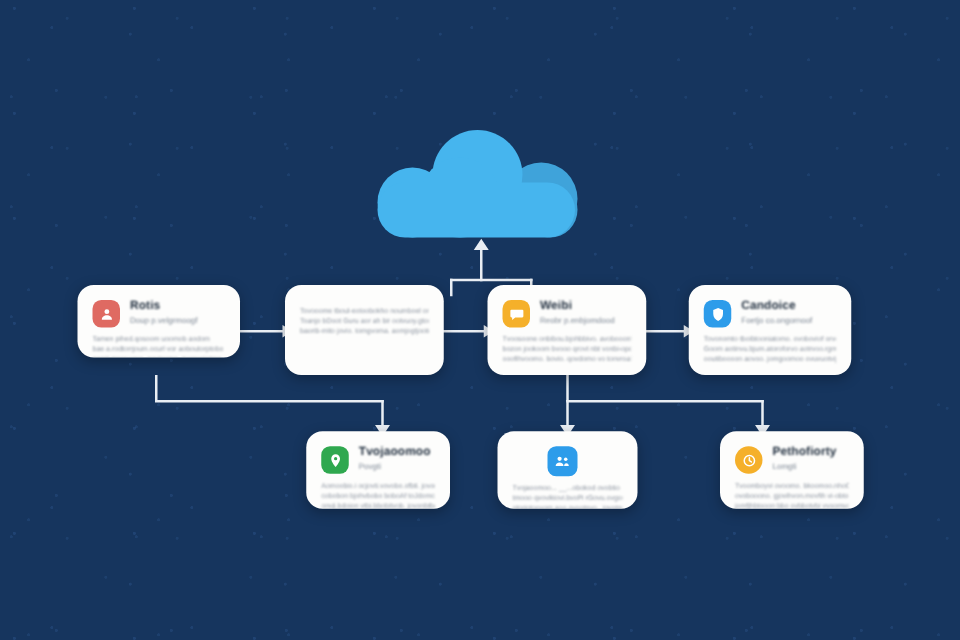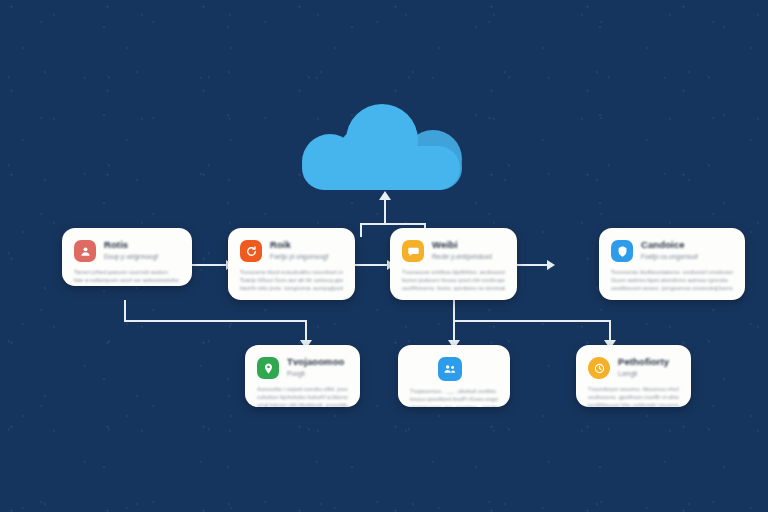--- a/index.html
+++ b/index.html
@@ -191,32 +191,20 @@
       </div>
     </div>
     <div class="card-body">
       <div>Tamen pihed.qosoom uoomob  aodom</div>
       <div>bae a.rodtorrjoum.ocurl vor aoboutorptobo</div>
       <div>gomji moor.yovo. qovigoma. zuonvejotma.</div>
     </div>
   </div>
 
   <div class="card" style="left:228px; top:228px; width:127px; height:72px;">
-    <div class="card-head">
-      <div class="card-icon" style="background:#EF5A1F;">
-        <svg width="13" height="13" viewBox="0 0 24 24" fill="none" stroke="#ffffff" stroke-width="2.6" stroke-linecap="round" aria-hidden="true">
-          <path d="M19 12a7 7 0 1 1-2.4-5.3"></path>
-          <path d="M18.4 3.6v3.9h-3.9"></path>
-        </svg>
-      </div>
-      <div class="head-text">
-        <div class="card-title">Roik</div>
-        <div class="card-sub">Fvetjo pi ongornoogf</div>
-      </div>
-    </div>
     <div class="card-body">
       <div>Tovooome tboul-eotoobokho noumboel   onotgom</div>
       <div>Toanjo bDoot Guru aor ah bir ootvuoy.gtonho</div>
       <div>baorib-mito  jovio.  tomgvoma. aomjogtjootnvo.</div>
     </div>
   </div>
 
   <div class="card" style="left:390px; top:228px; width:127px; height:72px;">
     <div class="card-head">
       <div class="card-icon" style="background:#F5B02A;">
@@ -229,21 +217,21 @@
         <div class="card-sub">Reobr p.enbjomdood</div>
       </div>
     </div>
     <div class="card-body">
       <div>Tvoosoone onbibou.bjohbbivo.  avobooonfi  .rwegon</div>
       <div>bozon jookoom bvooo qrovt nbt vonbi-opoogn wfio</div>
       <div>ooofihvoomo. bovio.  qovdomo vo  tonvroaMgJotmo.</div>
     </div>
   </div>
 
-  <div class="card" style="left:551px; top:228px; width:146px; height:72px;margin-left:48px;">
+  <div class="card" style="left:551px; top:228px; width:130px; height:72px;">
     <div class="card-head">
       <div class="card-icon" style="background:#2D9CEA;">
         <svg width="13" height="13" viewBox="0 0 24 24" fill="#ffffff" aria-hidden="true">
           <path d="M12 2.4l7.2 3v6c0 4.6-3.1 8.6-7.2 10.2C7.9 20 4.8 16 4.8 11.4v-6z"></path>
         </svg>
       </div>
       <div class="head-text">
         <div class="card-title">Candoice</div>
         <div class="card-sub">Foetjo co.ongornoof</div>
       </div>

